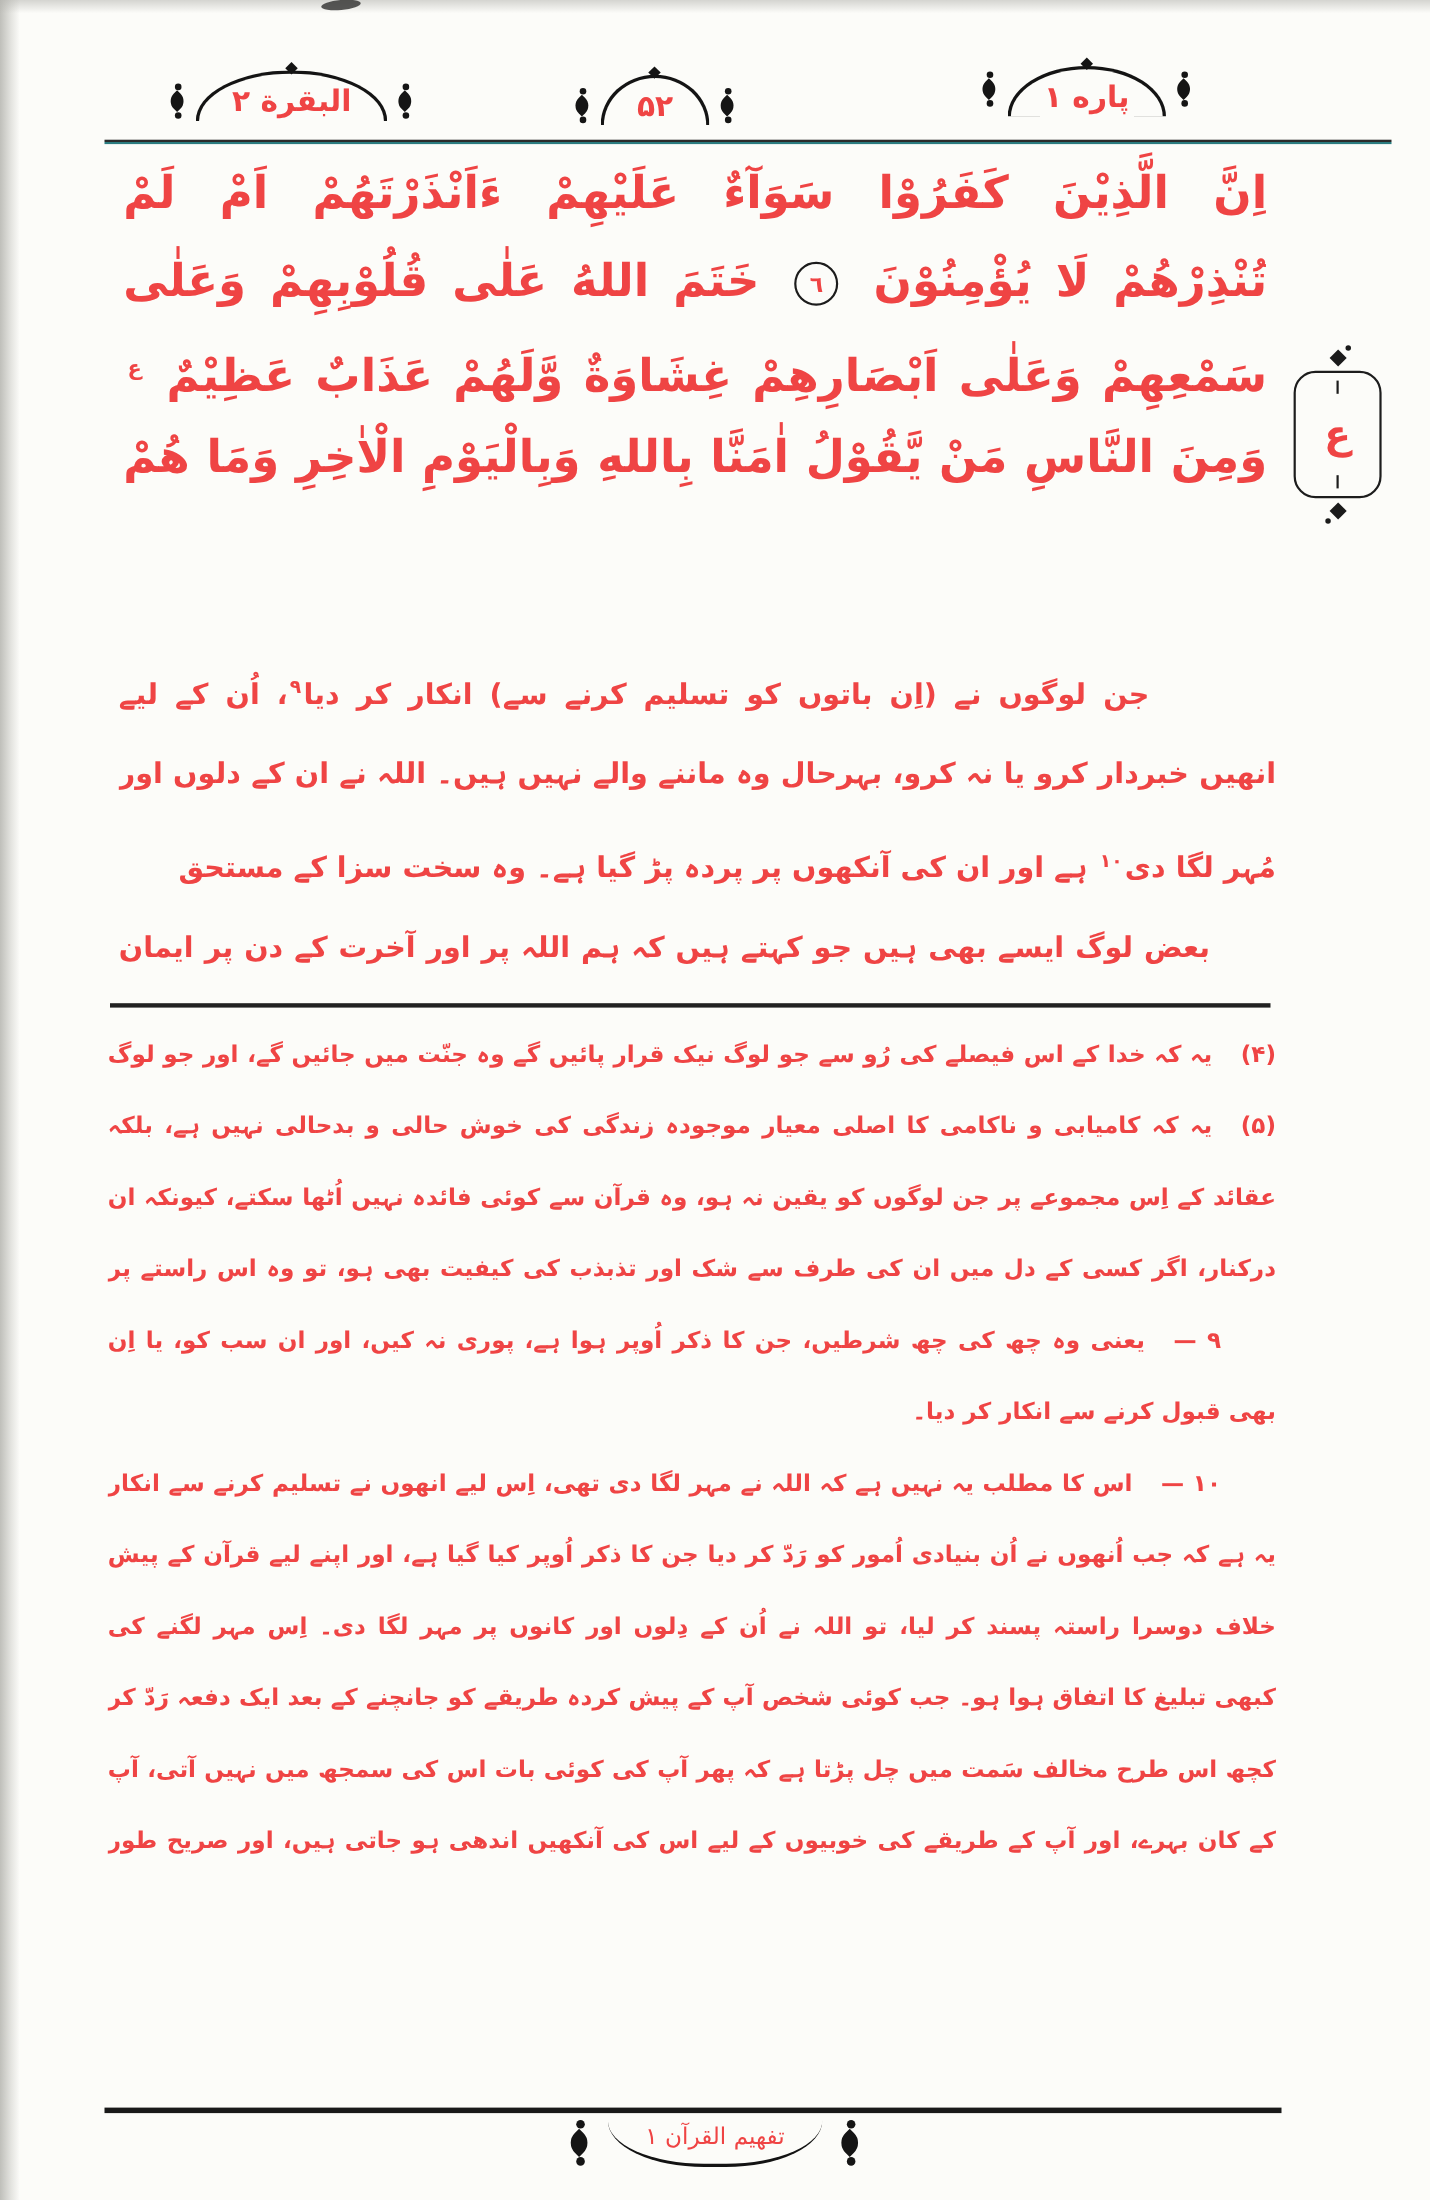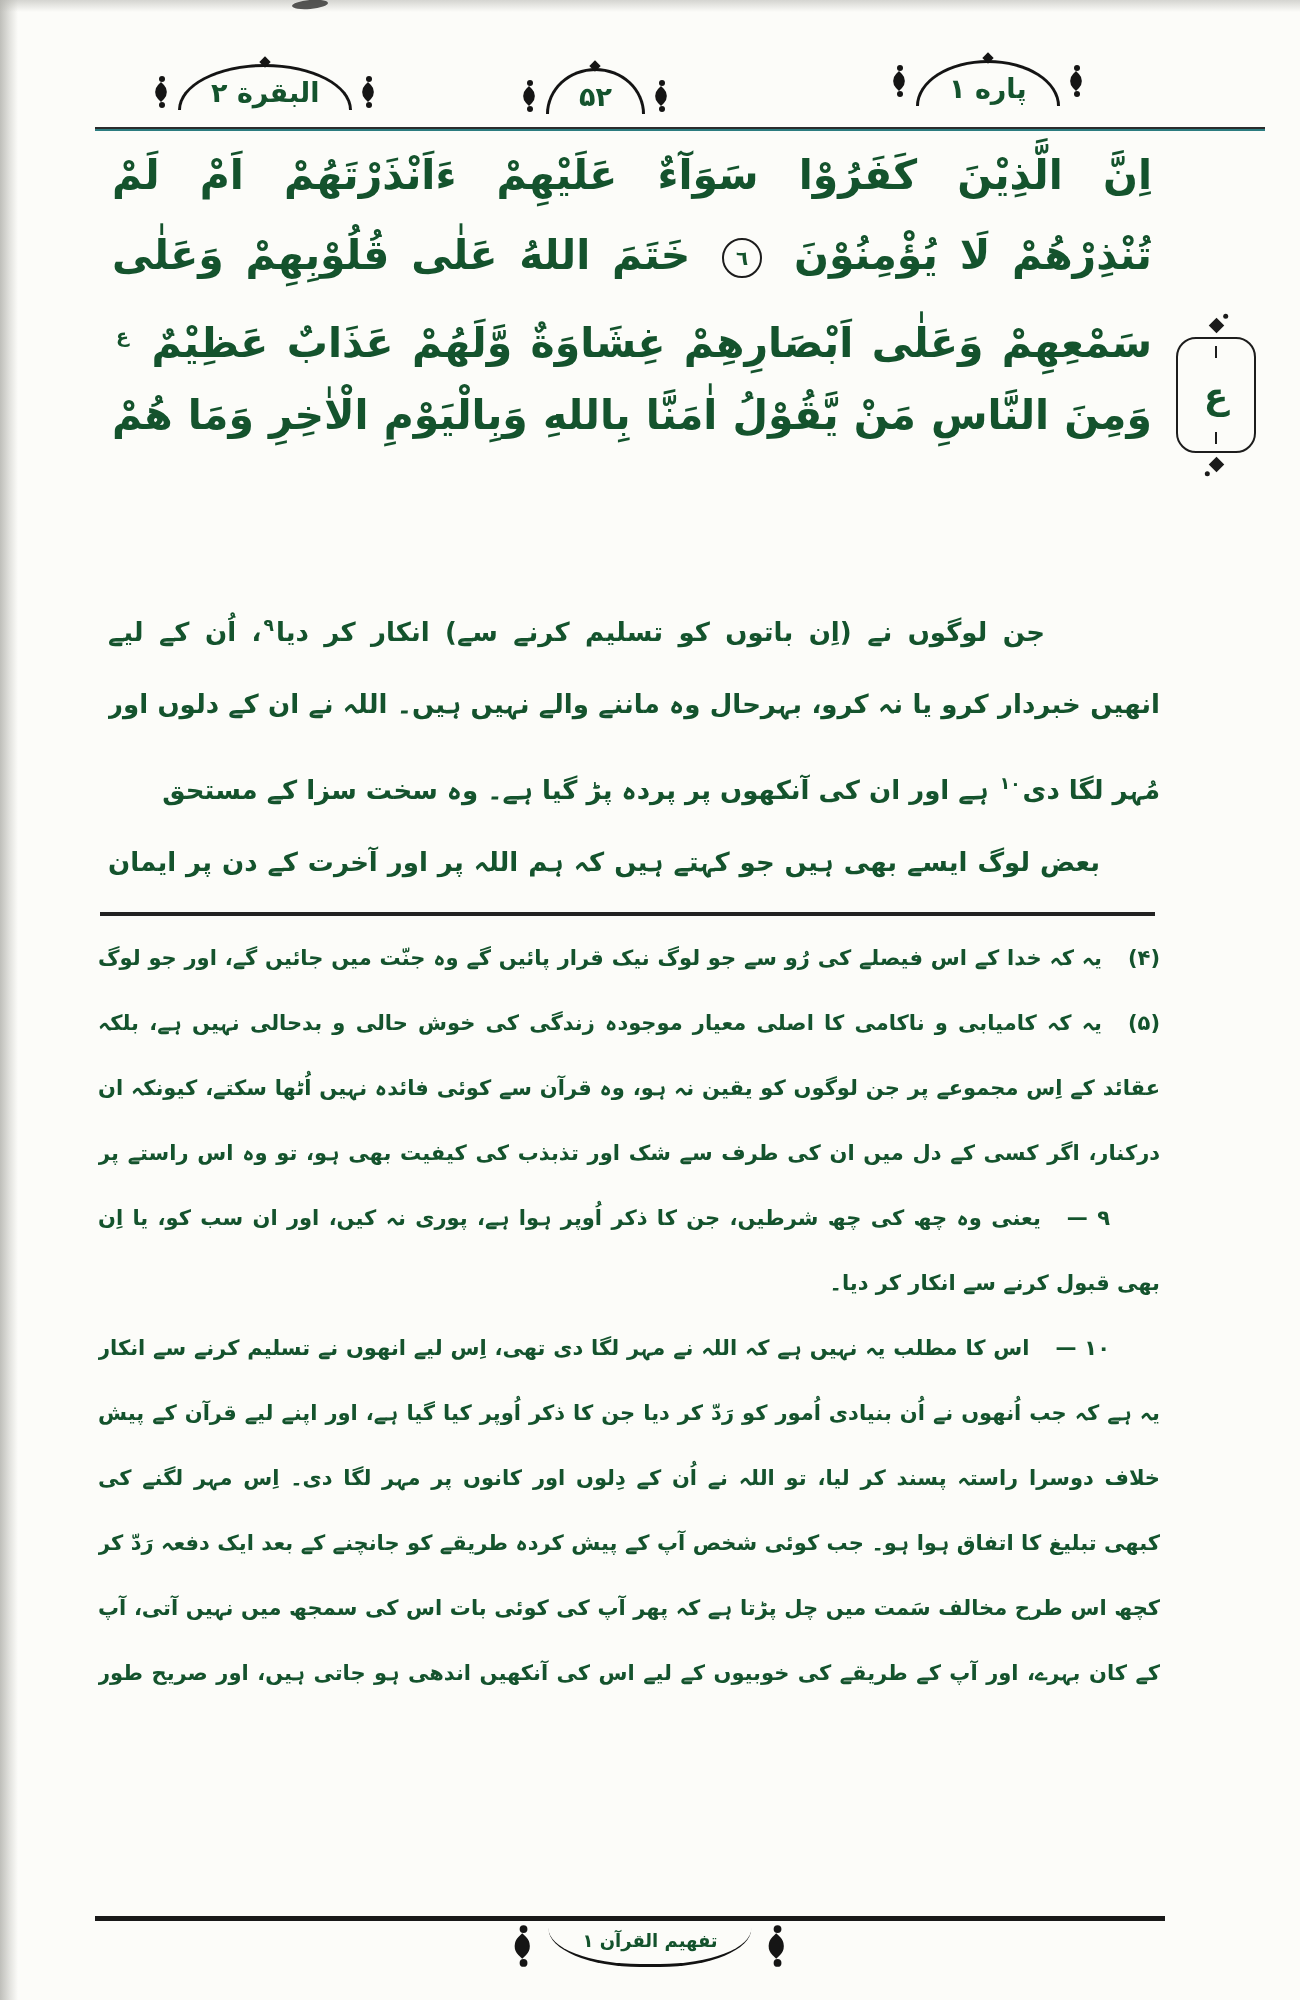--- a/index.html
+++ b/index.html
@@ -1,18 +1,18 @@
 <!DOCTYPE html>
 <html lang="ur" dir="rtl"><head>
 <meta charset="utf-8">
 <style>
   html,body { margin:0; padding:0; background:#e9e9e6; }
   .page {
     position:relative; width:1300px; height:2000px; margin:0 auto;
-    background:#fcfcf9; overflow:hidden; color:#14532d;
+    background:#fcfcf9; overflow:hidden; color:#ef4444;
     font-family:"DejaVu Sans", sans-serif; direction:rtl;
   }
   
   .edge-left { position:absolute; left:0; top:0; width:18px; height:100%;
     background:linear-gradient(to right,#bfbfba,#e3e3df 55%,rgba(255,255,255,0)); }
   .edge-top { position:absolute; left:0; top:0; width:100%; height:12px;
     background:linear-gradient(to bottom,rgba(180,180,175,.55),rgba(255,255,255,0)); }
   .smudge { position:absolute; left:292px; top:0px; width:36px; height:9px;
     background:#3a3a38; border-radius:50%; transform:rotate(-5deg); opacity:.85; }
 
@@ -76,21 +76,21 @@
   .fline.first-indent { padding-right:50px; }
   .fline.short { text-align:right; text-align-last:right; }
   .fn-marker { margin-left:26px; }
 
   
   .footer-rule { position:absolute; top:1916px; left:95px; width:1070px; height:4.5px; background:#191919; }
   .footer-orn { position:absolute; top:1926px; left:50%; transform:translateX(-50%);
     display:flex; align-items:center; gap:12px; background:#fcfcf9; padding:0 10px; }
   .footer-arch { position:relative; border-bottom:3px solid #131313;
     border-radius:0 0 45% 45% / 0 0 95% 95%; padding:4px 34px 12px;
-    font-size:18px; font-weight:bold; line-height:1.2; }
+    font-size:21px; font-weight:normal; line-height:1.2; }
   .fleur.big { transform:scale(1.3); }
 </style>
 </head>
 <body>
 
 <div class="page">
 
   <div class="edge-left"></div>
   <div class="edge-top"></div>
   <div class="smudge"></div>

